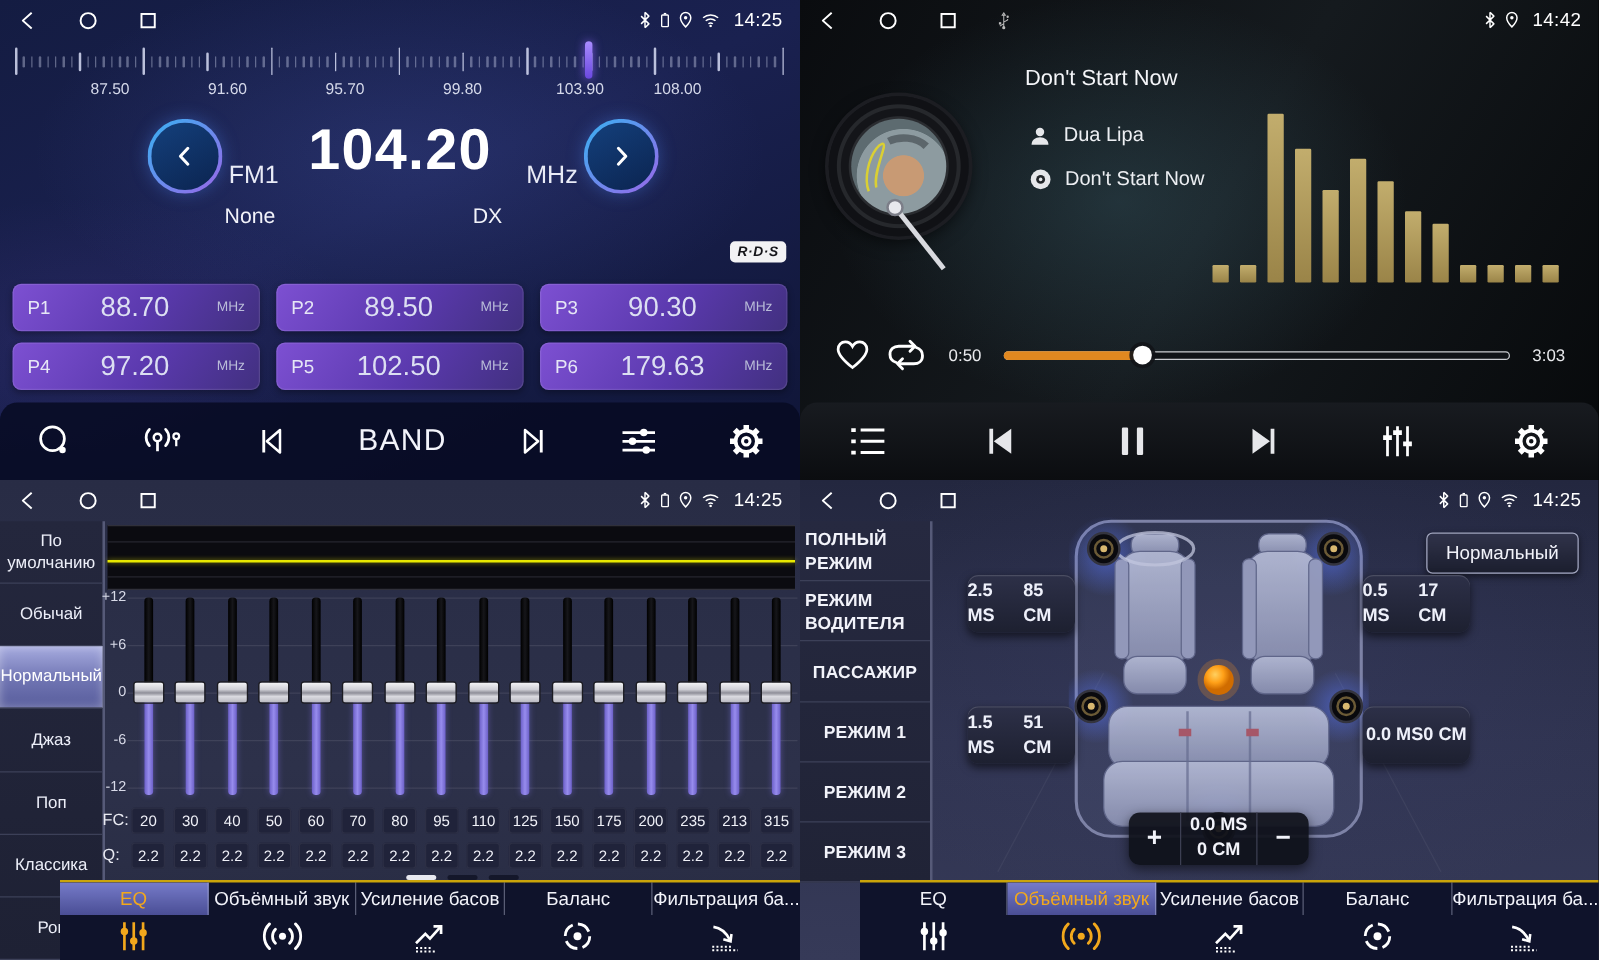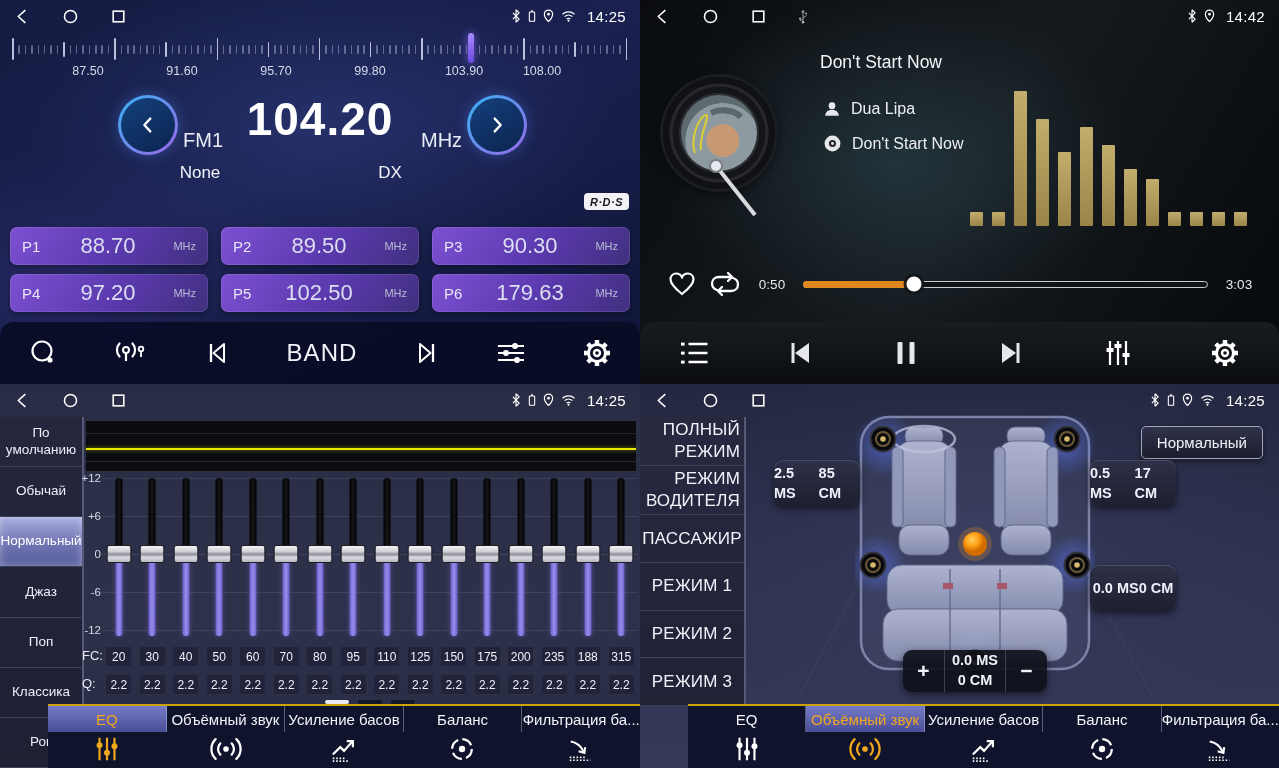--- a/index.html
+++ b/index.html
@@ -115,22 +115,22 @@
     white-space:nowrap;overflow:hidden;border-right:1px solid rgba(200,205,230,.4);}
   .tab:last-child{border-right:none;}
   .tab.active{background:linear-gradient(#767bc9,#4a4e95);color:#f2a81c;}
   .tab-icons{display:flex;height:34px;align-items:center;}
   .tab-ic{flex:1;display:flex;justify-content:center;color:#fff;cursor:pointer;}
   .tab-ic.active{color:#f2a81c;}
 
   
   .stage-menu{position:absolute;left:0;top:33px;bottom:62px;width:104px;display:flex;flex-direction:column;
     background:linear-gradient(#262940,#202336);border-right:2px solid #565a78;}
-  .stage-item{flex:1;display:flex;align-items:center;justify-content:center;text-align:right;font-weight:normal;
-    font-size:17px;color:#f2f3fa;border-bottom:1px solid #3c4058;padding:2px 4px;cursor:pointer;line-height:1.3;letter-spacing:.2px;}
+  .stage-item{flex:1;display:flex;align-items:center;justify-content:center;text-align:left;font-weight:bold;
+    font-size:14px;color:#f2f3fa;border-bottom:1px solid #3c4058;padding:2px 4px;cursor:pointer;line-height:1.3;letter-spacing:.2px;}
   .profile-btn{position:absolute;right:16px;top:42px;padding:7px 15px;border-radius:5px;cursor:pointer;font-size:15px;color:#f2f3fa;
     background:linear-gradient(#30334a,#1b1e2e);border:1px solid #a2a6be;box-shadow:0 2px 6px rgba(0,0,0,.5);}
   .cabin{position:absolute;left:215px;top:29px;width:240px;height:268px;}
   .delay-label{position:absolute;width:86px;height:46px;border-radius:9px;display:flex;flex-direction:row;align-items:center;
     justify-content:center;font-size:14.5px;font-weight:bold;color:#eef0fa;line-height:1.4;
     background:linear-gradient(#2d3048,#1d2030);box-shadow:0 3px 7px rgba(0,0,0,.55), inset 0 1px 0 rgba(255,255,255,.14);}
   #dl-fl{left:134px;top:76px;} #dl-fr{left:450px;top:76px;} #dl-rl{left:134px;top:181px;} #dl-rr{left:450px;top:181px;}
   .stepper{position:absolute;left:263px;top:266px;width:144px;height:42px;border-radius:9px;display:flex;align-items:stretch;
     background:rgba(15,17,26,.93);box-shadow:0 3px 9px rgba(0,0,0,.55);z-index:4;}
   .step-btn{width:41px;display:flex;align-items:center;justify-content:center;font-size:21px;font-weight:bold;cursor:pointer;color:#f2f3fa;}
@@ -711,21 +711,21 @@
         <div class="eq-cell">
           <span class="eq-box">175</span>
         </div>
         <div class="eq-cell">
           <span class="eq-box">200</span>
         </div>
         <div class="eq-cell">
           <span class="eq-box">235</span>
         </div>
         <div class="eq-cell">
-          <span class="eq-box">188</span>
+          <span class="eq-box">213</span>
         </div>
         <div class="eq-cell">
           <span class="eq-box">315</span>
         </div>
       </div>
     <div class="eq-rowlabel" style="top:292px">Q:</div>
     <div class="eq-row" id="eq-q-row" style="top:290px">
         <div class="eq-cell">
           <span class="eq-box">2.2</span>
         </div>
@@ -973,20 +973,24 @@
     </div>
 
     <div class="delay-label" id="dl-fl">
       <span>2.5 MS</span>
       <span>85 CM</span>
     </div>
     <div class="delay-label" id="dl-fr">
       <span>0.5 MS</span>
       <span>17 CM</span>
     </div>
+    <div class="delay-label" id="dl-rl">
+      <span>1.5 MS</span>
+      <span>51 CM</span>
+    </div>
     <div class="delay-label" id="dl-rr">
       <span>0.0 MS</span>
       <span>0 CM</span>
     </div>
 
     <div class="stepper">
       <div class="step-btn">+</div>
       <div class="step-mid">
         <span>0.0 MS</span>
         <span>0 CM</span>

